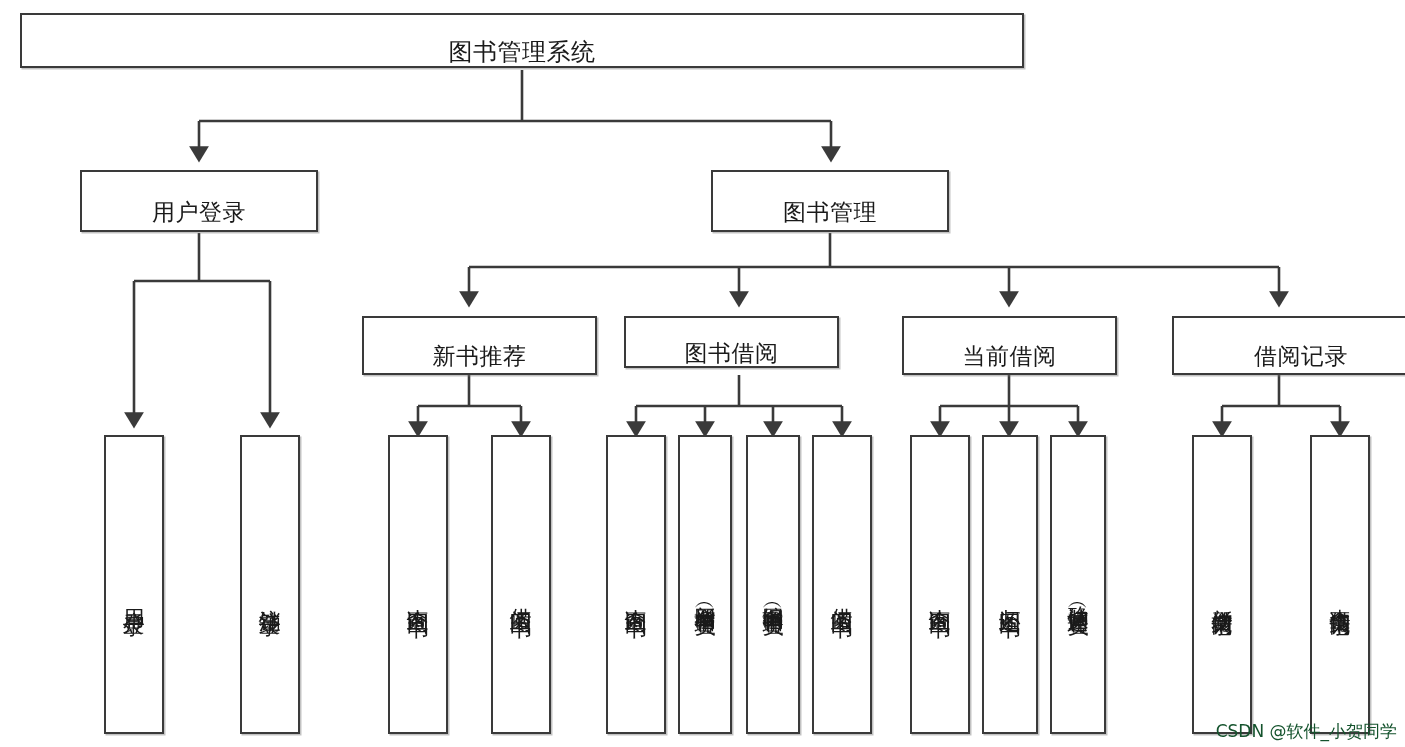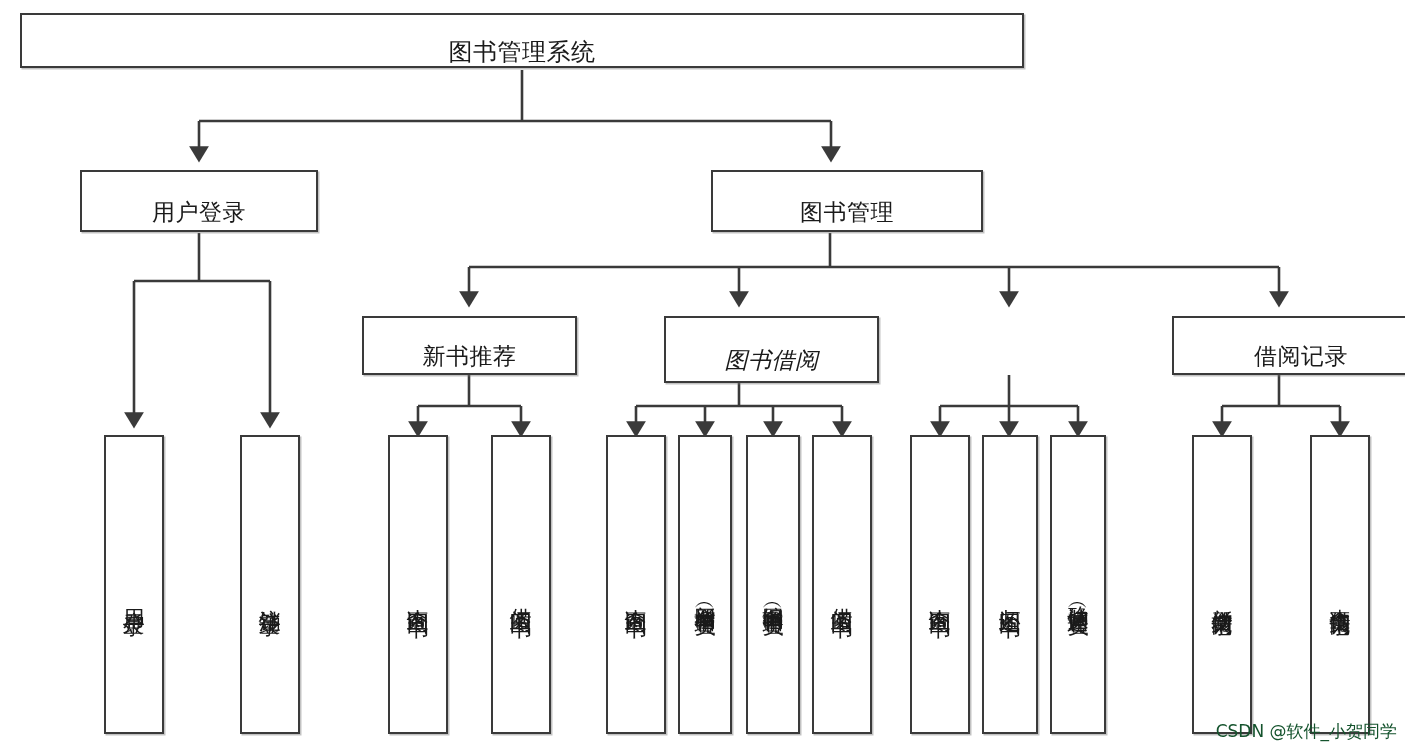--- a/index.html
+++ b/index.html
@@ -138,29 +138,32 @@
     </g>
   </svg>
 
   <div class="node h root" style="left:20px; top:13px; width:1004px; height:55px;">
     <span class="node-label">图书管理系统</span>
   </div>
 
   <div class="node h" style="left:80px; top:170px; width:238px; height:62px;">
     <span class="node-label">用户登录</span>
   </div>
-  <div class="node h" style="left:711px; top:170px; width:272px; height:62px;">
+  <div class="node h" style="left:711px; top:170px; width:238px; height:62px;">
     <span class="node-label">图书管理</span>
   </div>
 
-  <div class="node h" style="left:362px; top:316px; width:215px; height:59px;">
+  <div class="node h" style="left:362px; top:316px; width:235px; height:59px;">
     <span class="node-label">新书推荐</span>
   </div>
-  <div class="node h" style="left:664px; top:316px; width:215px; height:67px;font-style:italic;">
+  <div class="node h" style="left:624px; top:316px; width:215px; height:52px;">
     <span class="node-label">图书借阅</span>
+  </div>
+  <div class="node h" style="left:902px; top:316px; width:215px; height:59px;">
+    <span class="node-label">当前借阅</span>
   </div>
   <div class="node h" style="left:1172px; top:316px; width:258px; height:59px;">
     <span class="node-label">借阅记录</span>
   </div>
 
   <div class="node v" style="left:104px; top:435px; width:60px; height:299px;">
     <span class="node-label">用户登录</span>
   </div>
   <div class="node v" style="left:240px; top:435px; width:60px; height:299px;">
     <span class="node-label">注销登录</span>

